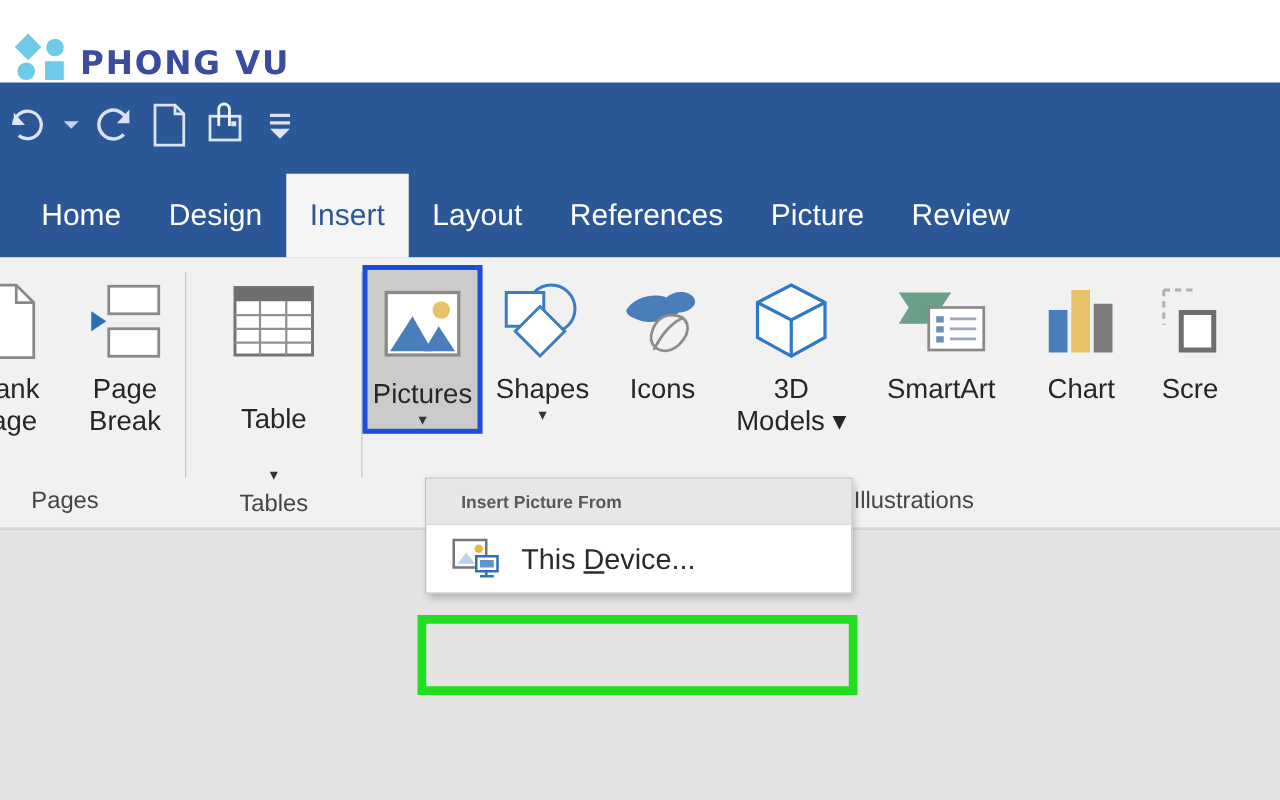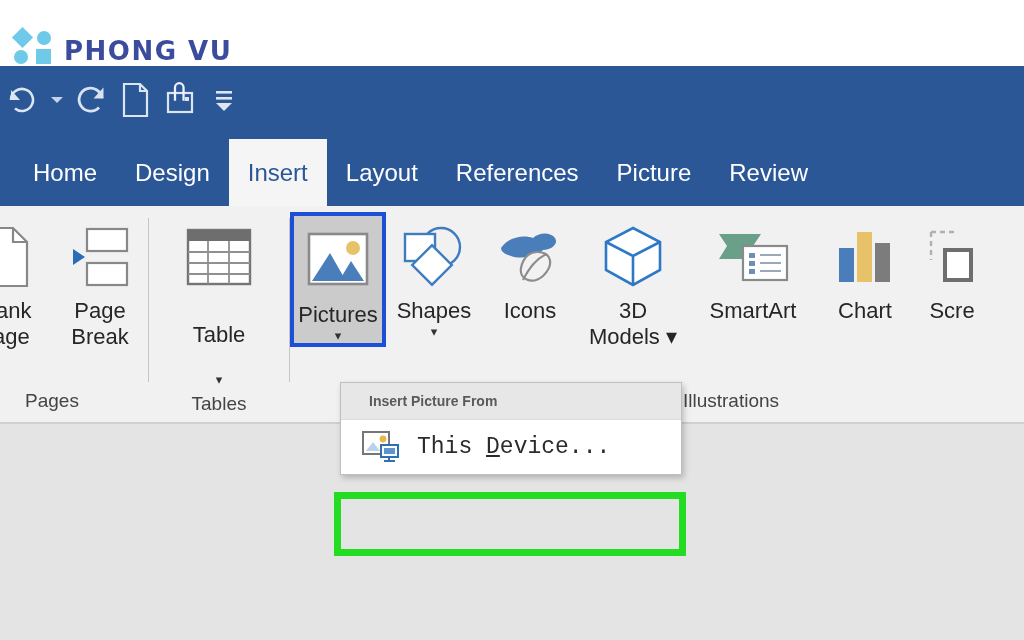--- a/index.html
+++ b/index.html
@@ -227,21 +227,20 @@
   .menu-item .mi-ico {
     width: 48px;
     display: flex;
     align-items: center;
     justify-content: center;
   }
   .menu-item .mi-lbl {
     font-size: 23px;
     color: #2B2B2B;
     margin-left: 12px;
-    font-family: Liberation Mono, monospace;
   }
   .menu-item .mi-lbl u {
     text-decoration: underline;
   }
 
   .highlight-box {
     position: absolute;
     left: 334px; top: 492px;
     width: 352px; height: 64px;
     border: 7px solid #22DD22;

